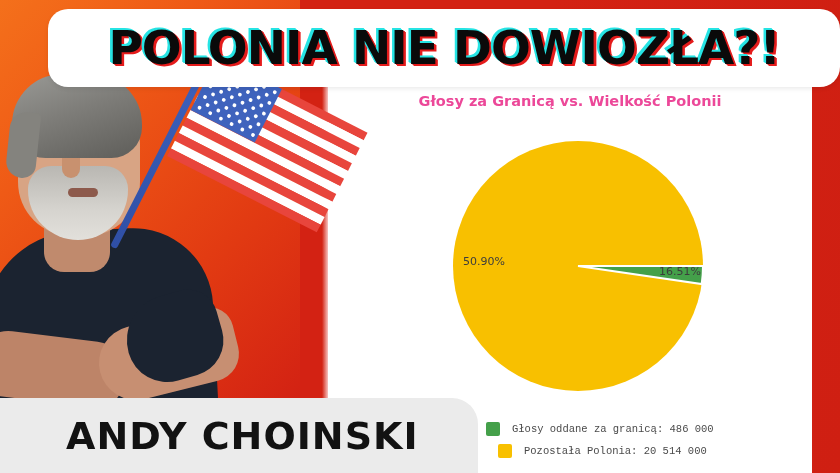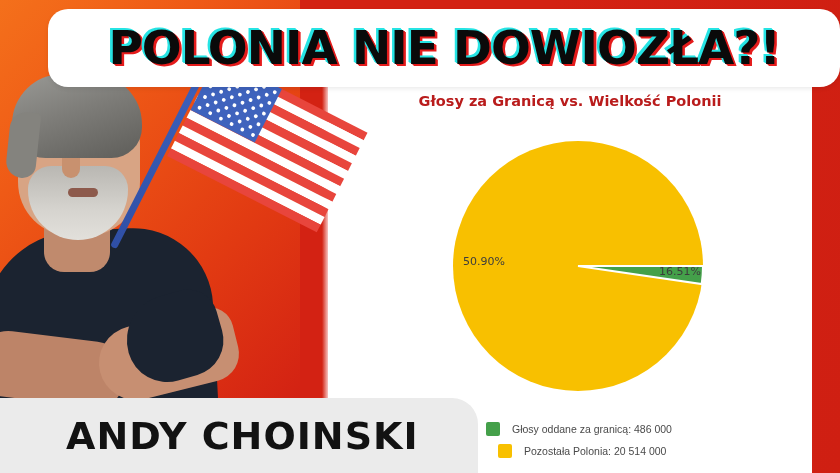--- a/index.html
+++ b/index.html
@@ -135,41 +135,41 @@
     font-family:"DejaVu Sans", sans-serif;
     font-weight:bold;font-size:38px;letter-spacing:1px;color:#121212;
     margin-left:66px;white-space:nowrap;
   }
 
   
   .chart-title{
     position:absolute;left:328px;top:93px;width:484px;
     text-align:center;
     font-family:"DejaVu Sans", sans-serif;
-    font-weight:bold;font-size:14.5px;color:#b91c1c;
+    font-weight:bold;font-size:14.5px;color:#ec4899;
   }
   .pie-wrap{position:absolute;left:452px;top:140px;width:252px;height:252px;}
   .pct-major{
     position:absolute;left:463px;top:255px;
     font-size:11px;color:#3c3c3c;
     font-family:"DejaVu Sans", sans-serif;
   }
   .pct-minor{
     position:absolute;left:659px;top:265px;
     font-size:11px;color:#3c3c3c;
     font-family:"DejaVu Sans", sans-serif;
   }
 
   .legend{position:absolute;left:486px;top:418px;}
   .legend-row{display:flex;align-items:center;height:22px;}
   .legend-row.second{margin-left:12px;}
   .swatch{width:14px;height:14px;border-radius:2px;flex:0 0 auto;}
   .legend-label{
     margin-left:12px;font-size:10.5px;color:#4a4a4a;white-space:nowrap;
-    font-family:Liberation Sans, sans-serif;
+    font-family:Liberation Mono, monospace;
   }
 </style>
 </head>
 <body>
 
 <div id="stage">
 
   <div class="bg-left"></div>
   <div class="bg-right"></div>
 

